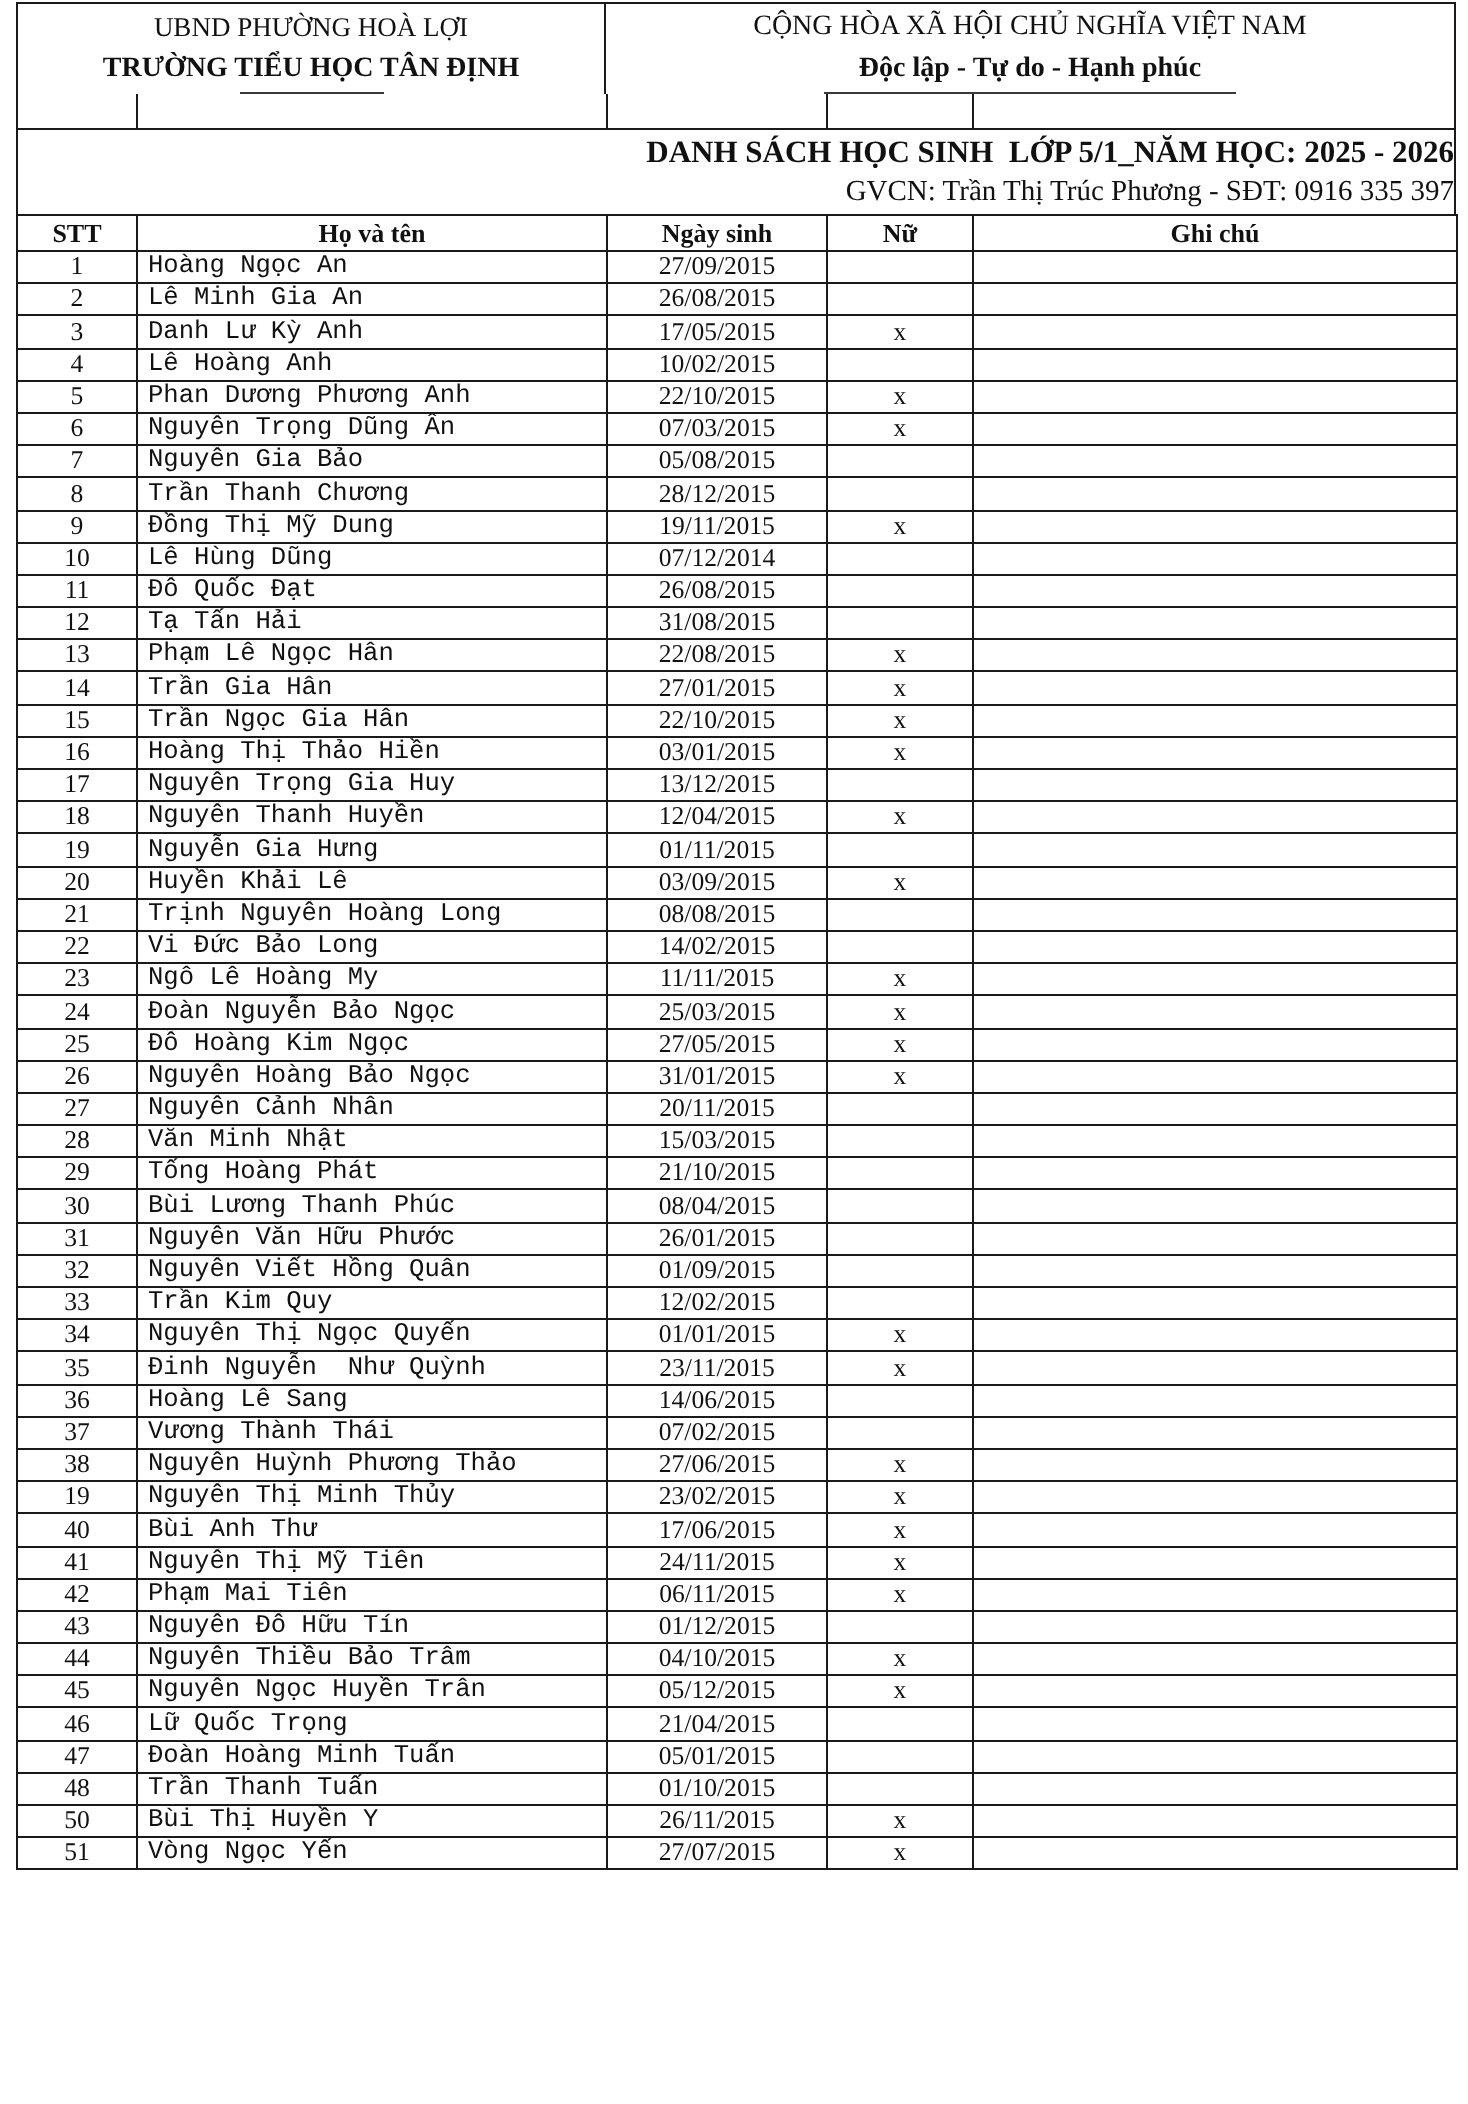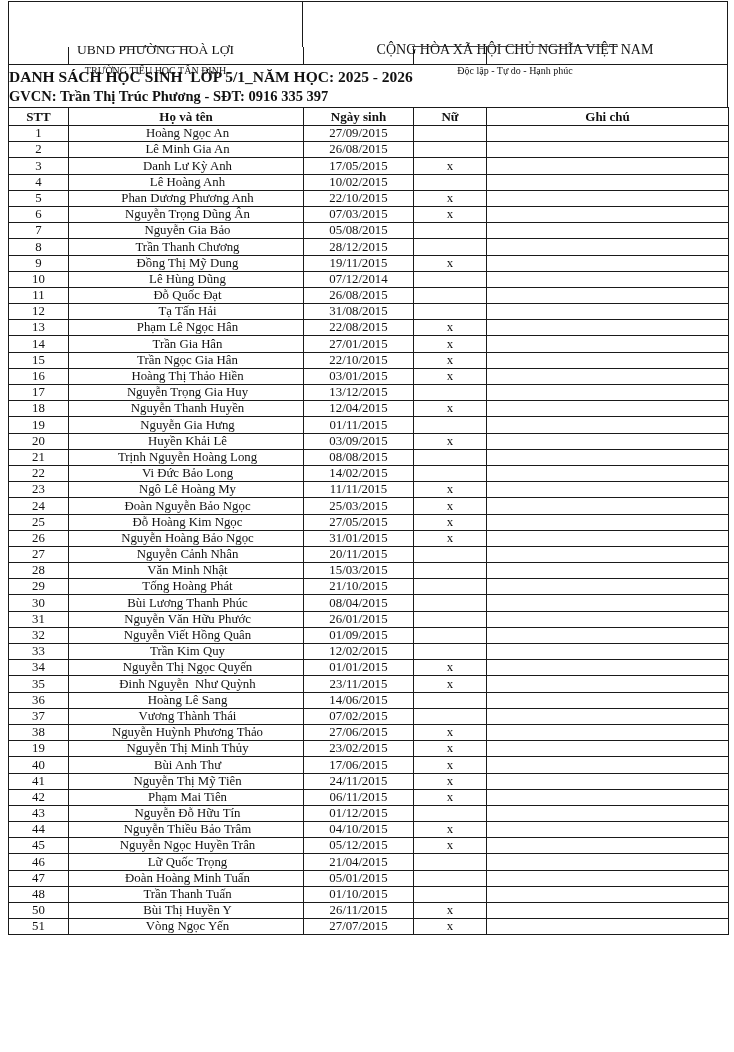--- a/index.html
+++ b/index.html
@@ -12,59 +12,59 @@
   .content { position:absolute; left:8px; top:1px; width:720px; }
 
   
   .header-grid { display:flex; width:720px; }
   .hcell {
     box-sizing:border-box; height:46px; position:relative;
     border-top:1.5px solid #1a1a1a; text-align:center; padding-top:2px;
   }
   .hcell.left  { width:295px; border-left:1.5px solid #1a1a1a; border-right:1.5px solid #1a1a1a; }
   .hcell.right { width:425px; border-right:1.5px solid #1a1a1a; }
-  .h-line1 { font-size:13.5px; line-height:20px;margin-top:36px; }
-  .h-line2 { font-size:10px; font-weight:normal; line-height:21px; }
+  .h-line1 { font-size:13.5px; line-height:20px; }
+  .h-line2 { font-size:14px; font-weight:bold; line-height:21px; }
   .hcell.right .h-line1 { font-weight:normal; font-size:14px; }
   .underline-deco {
     position:absolute; bottom:0; left:50%; transform:translateX(-50%);
     border-top:1.8px solid #3a3a3a; height:0;
   }
   .underline-deco.short { width:72px; }
   .underline-deco.long  { width:206px; }
 
   
   .spacer-row { display:flex; width:720px; height:17px; }
   .spacer-cell { box-sizing:border-box; height:17px; border-left:1.5px solid #1a1a1a; }
   .spacer-cell:last-child { border-right:1.5px solid #1a1a1a; }
   .sc-stt  { width:60px; }
   .sc-name { width:235px; }
   .sc-dob  { width:110px; }
   .sc-female { width:73px; }
   .sc-note { width:242px; }
 
   
   .title-block {
-    box-sizing:border-box; width:720px; height:43px; text-align:left;
+    box-sizing:border-box; width:720px; height:43px; text-align:right;
     border-top:1.5px solid #1a1a1a; border-left:1.5px solid #1a1a1a; border-right:1.5px solid #1a1a1a;
     padding-top:2px;
   }
   .doc-title    { font-size:15.5px; font-weight:bold; line-height:20px; white-space:pre; }
-  .doc-subtitle { font-size:14.5px; font-weight:bold; line-height:19px; }
+  .doc-subtitle { font-size:14.5px; font-weight:normal; line-height:19px; }
 
   
   table.roster { border-collapse:collapse; table-layout:fixed; width:720px;padding-left:32px; }
   .roster th, .roster td {
     border:1.5px solid #1a1a1a; box-sizing:border-box;
     padding:0 2px; overflow:hidden; white-space:nowrap;
   }
   .roster th { height:18px; font-size:13px; font-weight:bold; text-align:center; }
   .roster td { height:16.2px; font-size:12.8px; line-height:1; vertical-align:middle; }
   .c-stt    { text-align:center; }
-  .c-name   { text-align:center; padding-left:5px !important; }
+  .c-name   { text-align:left; padding-left:5px !important;font-family:Liberation Mono, monospace; }
   .c-dob    { text-align:center; }
   .c-female { text-align:center; font-size:12.5px; }
   .c-note   { text-align:left; }
 </style>
 </head>
 <body>
 
 <div class="page">
   <div class="content">
 

